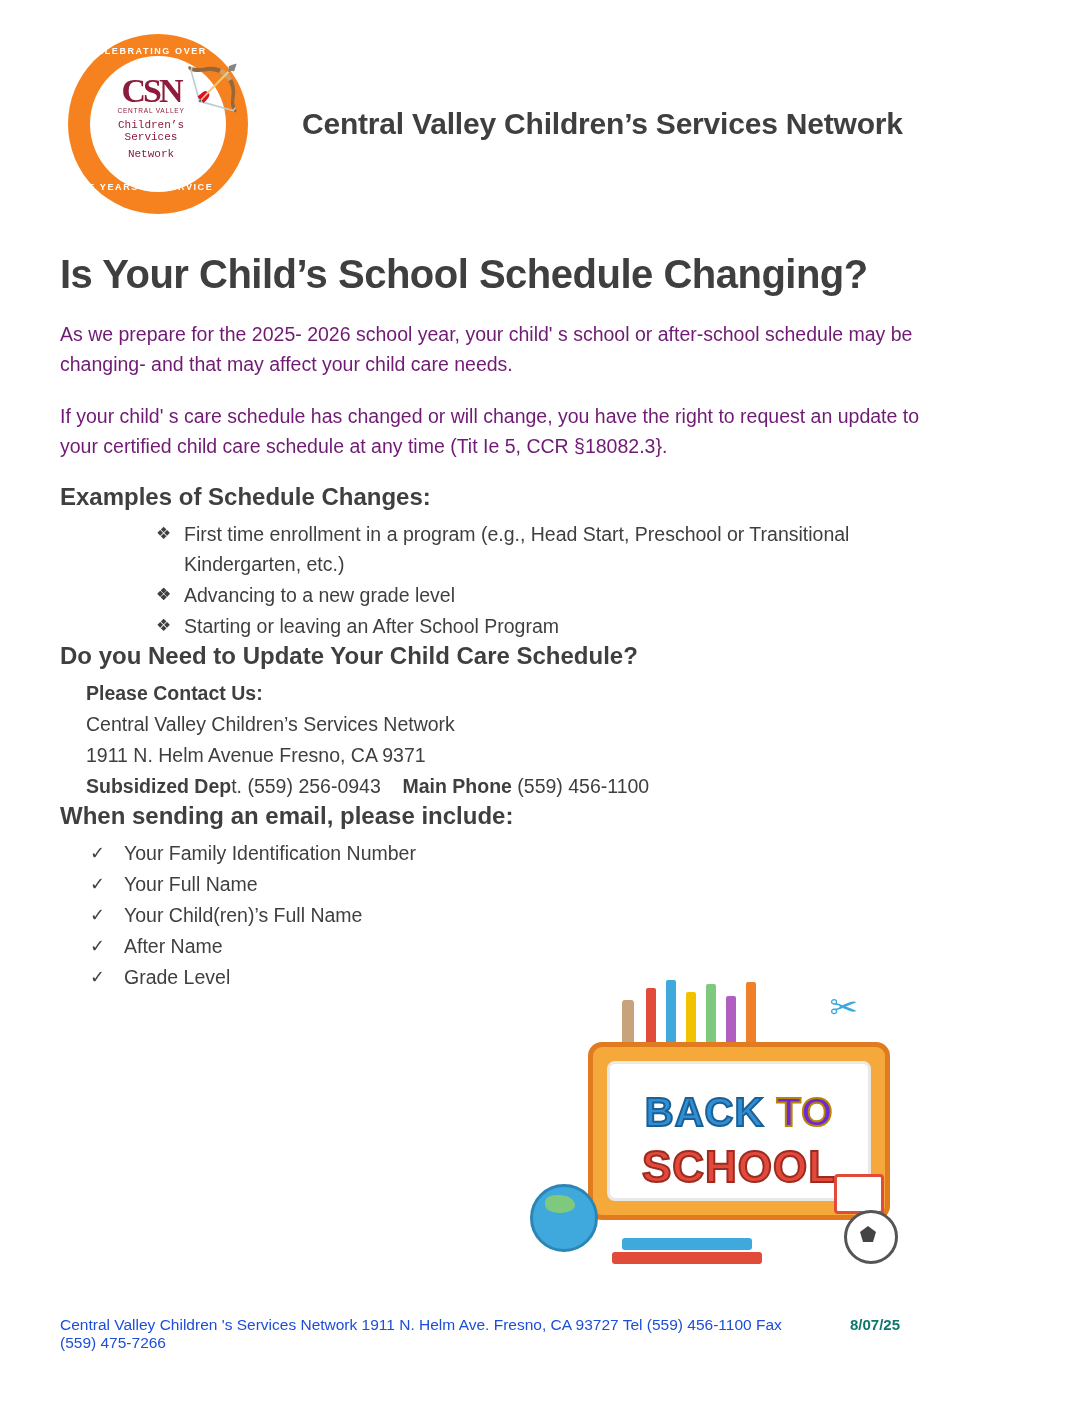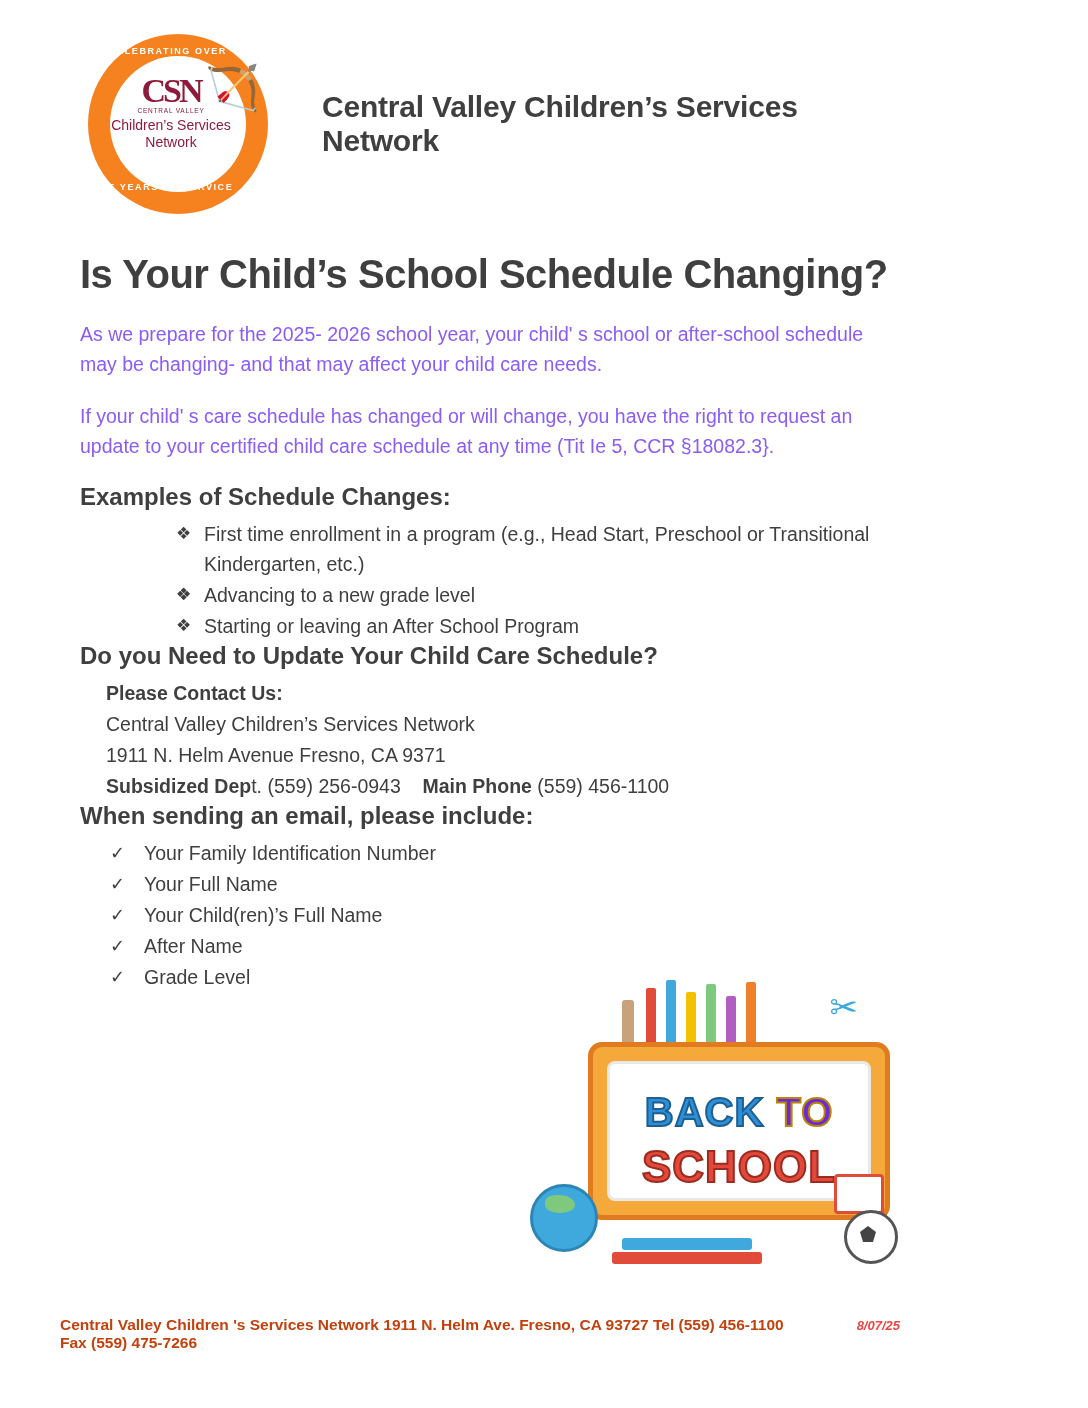--- a/index.html
+++ b/index.html
@@ -14,21 +14,21 @@
     color: #3f3f3f;
     position: relative;
     overflow: hidden;
   }
 
   .page {
     position: relative;
     width: 960px;
     height: 1408px;
     box-sizing: border-box;
-    padding: 0 48px;
+    padding: 0 28px;
   }
 
   
   .header {
     display: flex;
     align-items: center;
     padding-top: 48px;
     height: 200px;
     box-sizing: border-box;
   }
@@ -79,22 +79,22 @@
     letter-spacing: -3px;
     line-height: 30px;
   }
   .logo-sub1 {
     font-size: 6.5px;
     color: #8e1b3b;
     letter-spacing: 0.8px;
     margin-top: 1px;
   }
   .logo-sub2 {
-    font-family: Liberation Sans, sans-serif;
-    font-size: 14px;
+    font-family: Liberation Mono, monospace;
+    font-size: 11px;
     color: #8e1b3b;
     line-height: 12px;
     margin-top: 5px;
   }
   .logo-roo {
     position: absolute;
     right: 18px; top: 42px;
     font-size: 44px;
     line-height: 44px;
     color: #b07f58;
@@ -120,21 +120,21 @@
     font-weight: bold;
     color: #3f3f3f;
     margin: 0 0 22px 0;
     letter-spacing: -0.5px;
   }
 
   p.body-para {
     font-size: 19.5px;
     line-height: 30px;
     margin: 0 0 22px 0;
-    color: #8b5cf6;
+    color: #701a75;
   }
 
   h2.section-head {
     font-size: 24px;
     font-weight: bold;
     color: #3f3f3f;
     margin: 0 0 8px 0;
   }
   .sec-examples { margin-top: 58px; }
   .sec-update { margin-top: 52px; }
@@ -325,29 +325,28 @@
   .footer {
     position: absolute;
     left: 60px;
     right: 60px;
     bottom: 56px;
     display: flex;
     align-items: baseline;
   }
   .footer .f-text {
     font-size: 15.5px;
-    font-weight: bold;
-    color: #c2410c;
+    font-weight: normal;
+    color: #1d4ed8;
   }
   .footer .f-date {
-    font-size: 13px;
-    font-weight: bold;
-    color: #ef4444;
+    font-size: 15px;
+    font-weight: bold;
+    color: #0f766e;
     margin-left: 48px;
-    font-style: italic;
   }
 </style>
 </head>
 <body>
 
 <div class="page">
 
   <div class="header">
     <div class="logo">
       <div class="logo-ring"></div>

